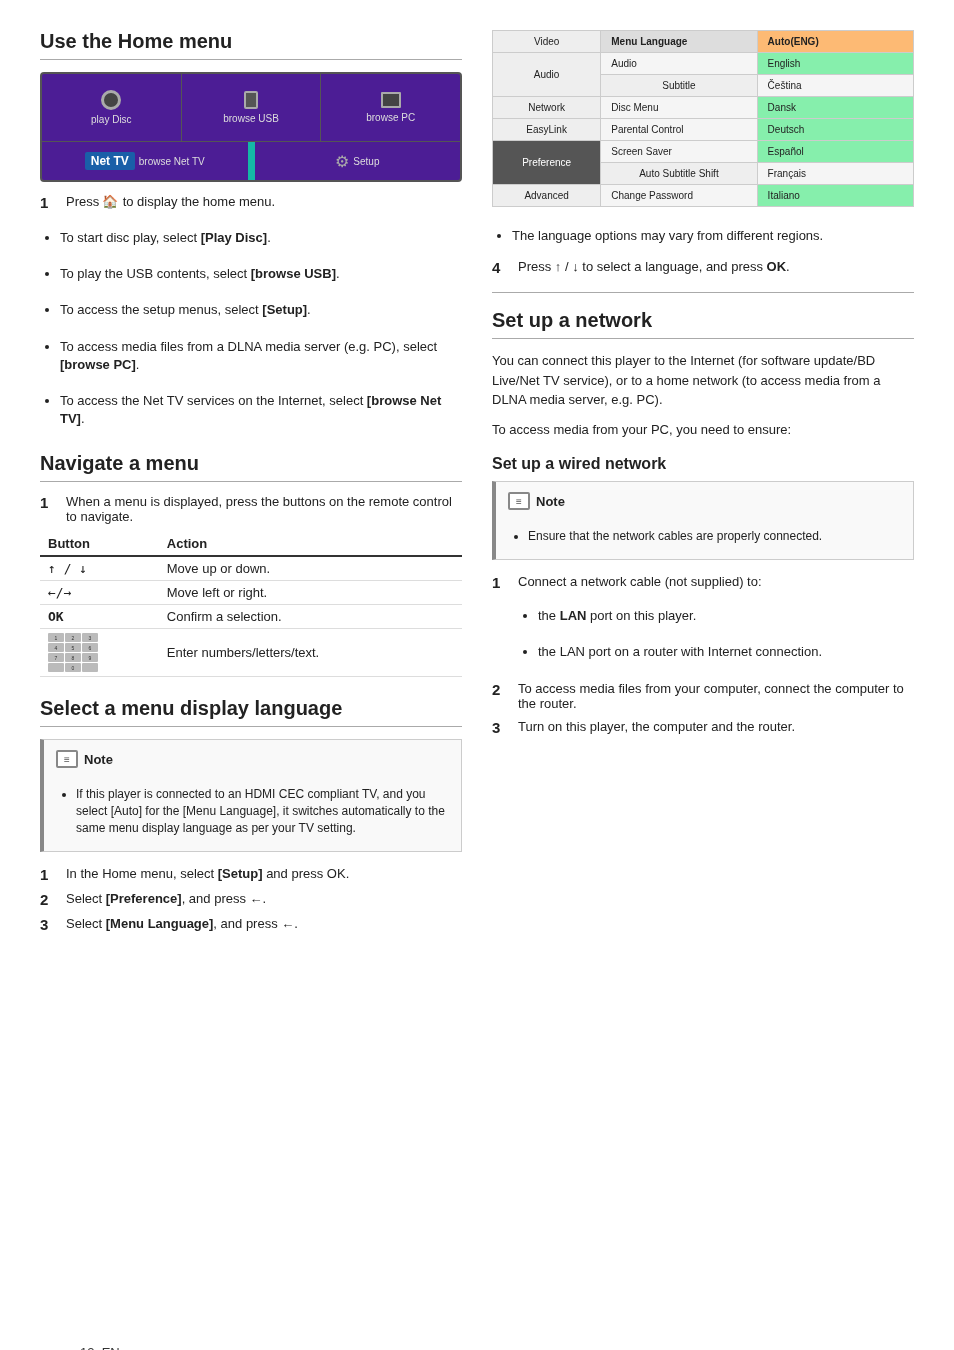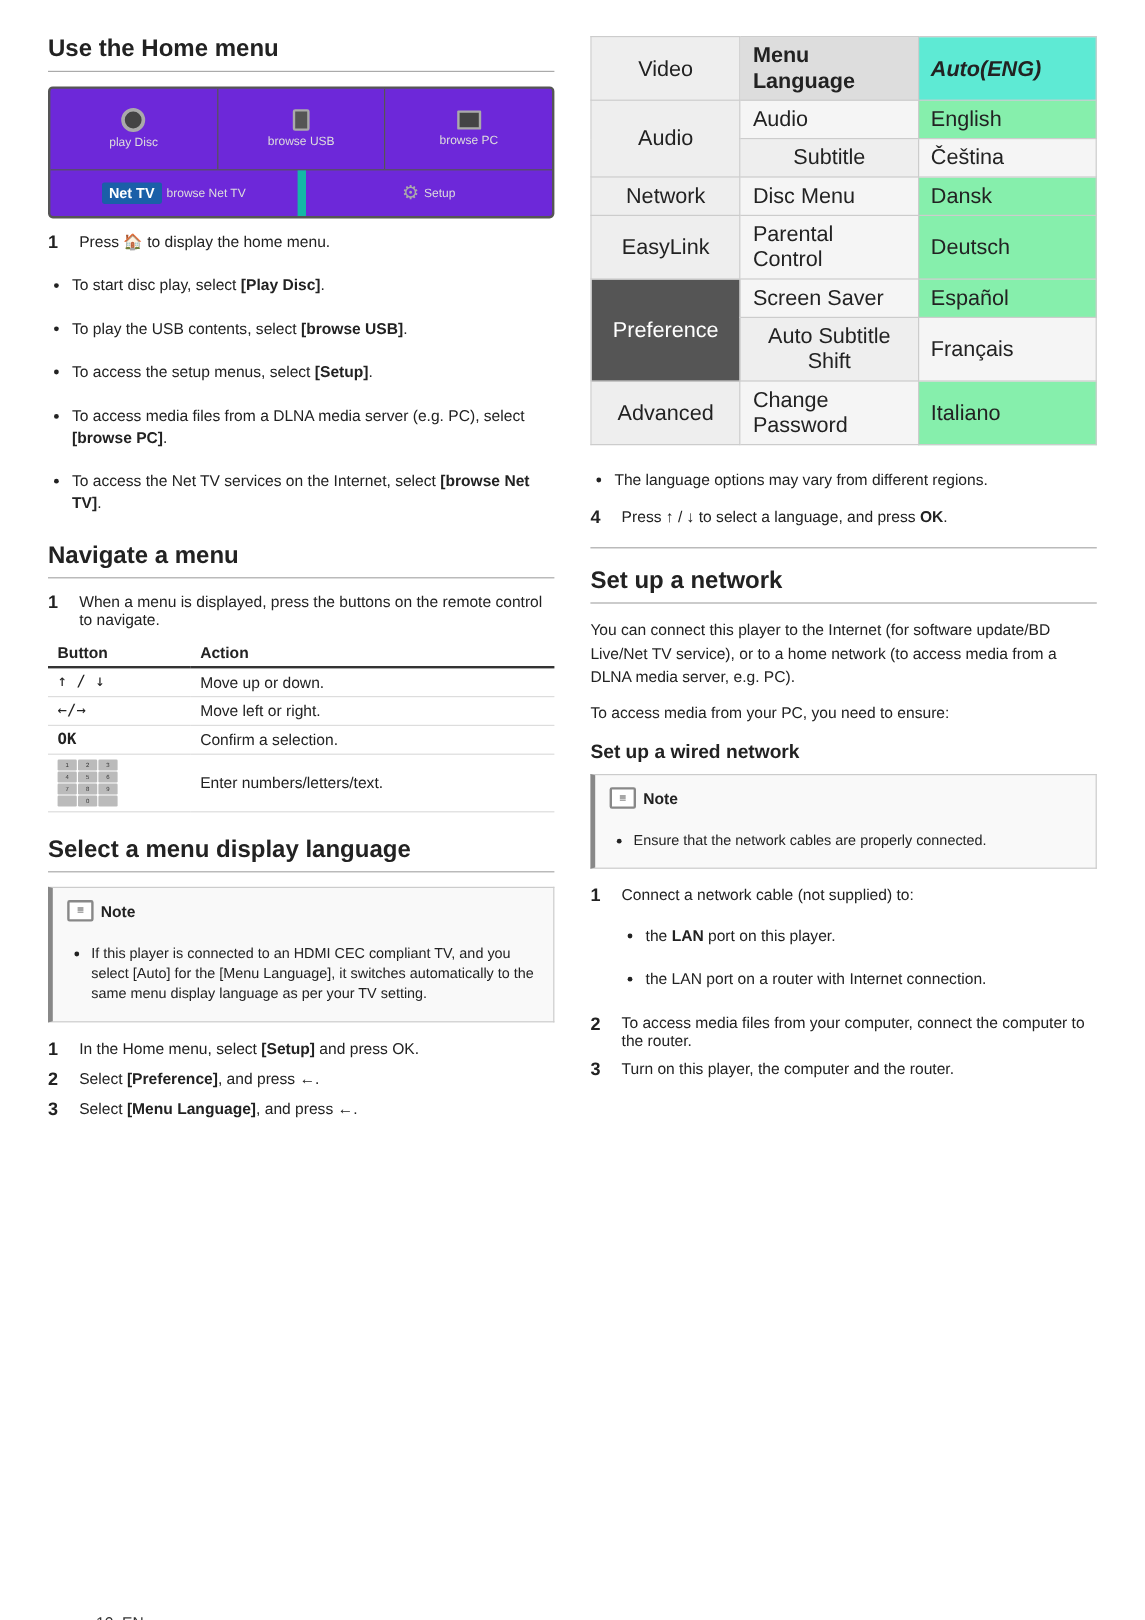--- a/index.html
+++ b/index.html
@@ -29,21 +29,21 @@
     }
     h3.sub-title {
       font-size: 16px;
       font-weight: bold;
       margin-bottom: 8px;
     }
 
     
     .home-menu-section { margin-bottom: 24px; }
     .home-menu-image {
-      background: #6d28d9;
+      background: #4c1d95;
       border: 2px solid #555;
       border-radius: 4px;
       height: 110px;
       display: flex;
       flex-direction: column;
       margin-bottom: 12px;
       overflow: hidden;
     }
     .home-menu-top-row {
       display: flex;
@@ -186,21 +186,21 @@
       font-weight: bold;
       color: #555;
       background: #fff;
     }
 
     
     .lang-table {
       width: 100%;
       border-collapse: collapse;
       margin-bottom: 20px;
-      font-size: 18px;
+      font-size: 10px;
     }
     .lang-table td {
       border: 1px solid #ccc;
       padding: 5px 10px;
       vertical-align: middle;
     }
     .lang-table tr td:first-child {
       background: #eee;
       font-weight: normal;
       text-align: center;
@@ -366,21 +366,21 @@
 
     </div>
 
     <div class="right-col">
 
       <table class="lang-table">
         <tbody>
           <tr>
             <td rowspan="1">Video</td>
             <td style="font-weight:bold;background:#ddd;">Menu Language</td>
-            <td style="background:#5eead4;font-weight:bold;font-style:italic;">Auto(ENG)</td>
+            <td style="background:#fdba74;font-weight:bold;">Auto(ENG)</td>
           </tr>
           <tr>
             <td rowspan="2">Audio</td>
             <td>Audio</td>
             <td>English</td>
           </tr>
           <tr>
             <td>Subtitle</td>
             <td>Čeština</td>
           </tr>

